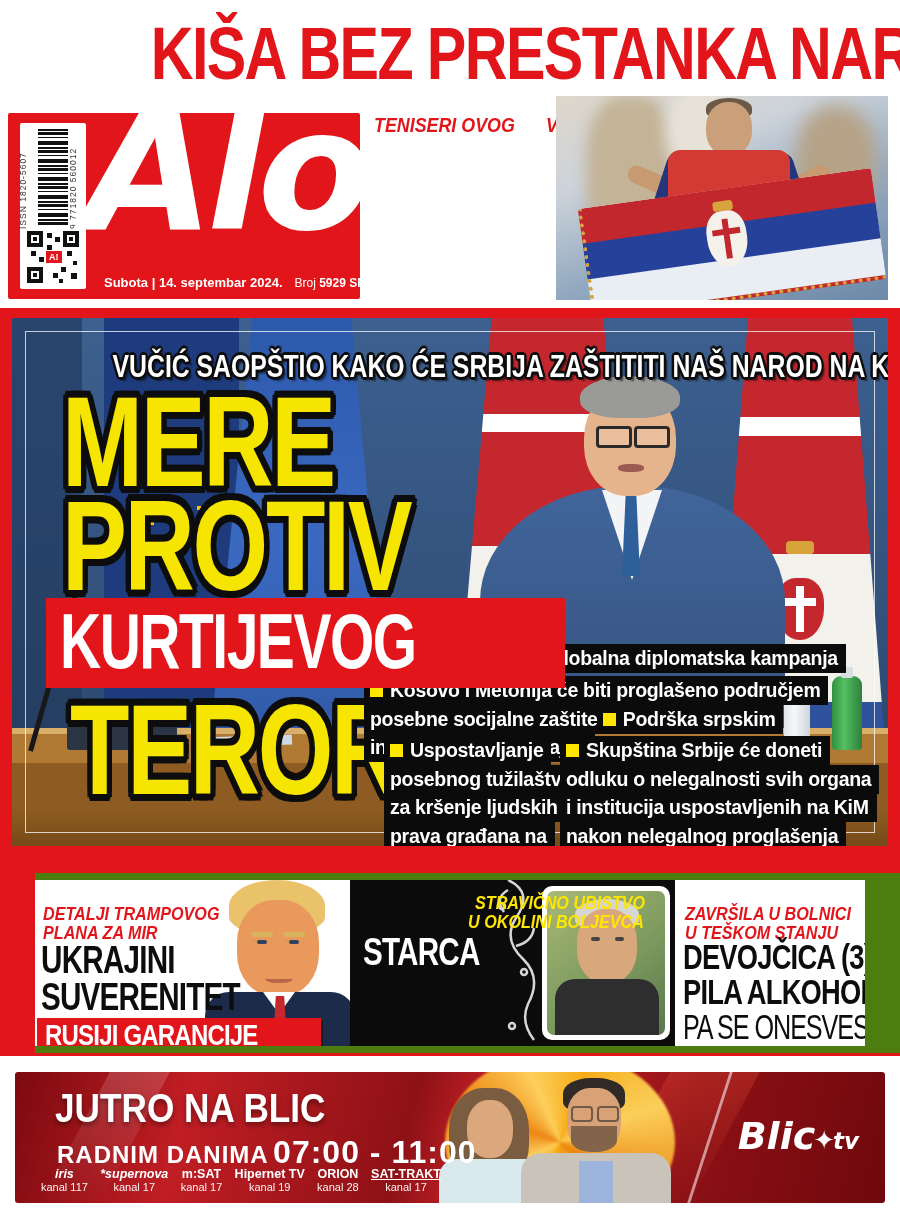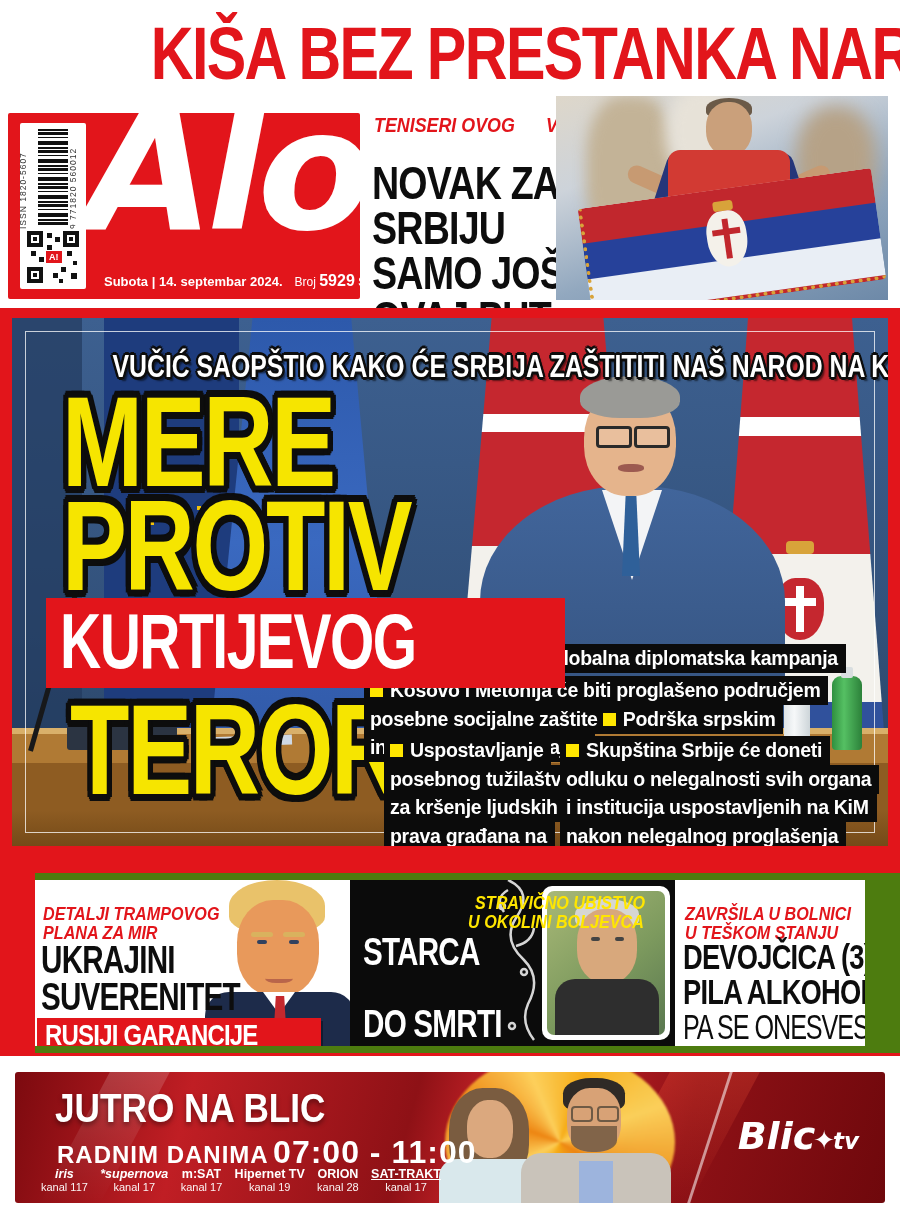--- a/index.html
+++ b/index.html
@@ -21,21 +21,21 @@
      #111 0 2px,#fff 2px 3px,#111 3px 6px,#fff 6px 8px,#111 8px 9px,#fff 9px 12px,#111 12px 16px,#fff 16px 18px);}
   .barcode-num{left:48px;top:6px;width:14px;height:100px;font-size:8.5px;color:#333;writing-mode:vertical-rl;transform:rotate(180deg);letter-spacing:1px;}
   .qr{left:5px;top:106px;width:56px;height:56px;}
   .qr svg{display:block;}
   .qr-badge{left:20px;top:21px;background:#e2151b;color:#fff;font-weight:bold;font-size:9px;padding:1px 3px;border:1px solid #fff;}
   .logo-text{left:76px;top:-26px;font-family:"DejaVu Sans",sans-serif;font-weight:bold;font-style:italic;
     font-size:168px;line-height:168px;color:#fff;letter-spacing:-7px;}
   .issue-strip{left:96px;bottom:9px;width:250px;color:#fff;font-size:12px;display:flex;gap:0 12px;align-items:baseline;white-space:nowrap;}
   .issue-strip .date{font-weight:bold;font-size:13px;}
   .issue-strip .lbl{font-size:12px;}
-  .issue-strip .num{font-weight:bold;font-size:16px;}
+  .issue-strip .num{font-weight:bold;font-size:12px;}
   .issue-strip .pm{font-weight:bold;font-size:12px;}
   
   .tennis-kicker{left:374px;top:4px;color:#e2151b;font-weight:bold;font-style:italic;font-size:21px;line-height:21px;}
   .tennis-h{left:372px;top:50px;font-weight:bold;font-size:47px;line-height:45px;letter-spacing:-1px;}
   .tennis-h .cx{transform:scaleX(.8);}
   .novak{left:556px;top:-14px;width:332px;height:204px;overflow:hidden;background:
      linear-gradient(160deg,#ded7ca 0%,#cdd3da 30%,#92a8bf 62%,#6d89a8 100%);}
   .nv-blob1{left:30px;top:0;width:90px;height:150px;background:#c3b397;border-radius:40%;filter:blur(7px);}
   .nv-blob2{left:110px;top:-10px;width:70px;height:90px;background:#e7e2d8;border-radius:45%;filter:blur(8px);}
   .nv-blob3{left:240px;top:10px;width:80px;height:110px;background:#b6a287;border-radius:45%;filter:blur(9px);}
@@ -255,26 +255,20 @@
       <div class="abs issue-strip">
         <span class="date">Subota | 14. septembar 2024.</span>
         <span class="nowrap"><span class="lbl">Broj</span> <span class="num">5929</span> <span class="pm">SRBIJA 50 din,</span> </span>
       </div>
     </div>
 
     <div class="abs tennis-kicker">
       <div class="cx" style="transform:scaleX(.85)">TENISERI OVOG</div>
       <div class="cx" style="transform:scaleX(.85)">VIKENDA PROTIV GRČKE</div>
     </div>
-    <div class="abs tennis-h">
-      <div><span class="cx">NOVAK ZA</span></div>
-      <div><span class="cx">SRBIJU</span></div>
-      <div><span class="cx">SAMO JOŠ</span></div>
-      <div><span class="cx">OVAJ PUT</span></div>
-    </div>
 
     <div class="abs novak">
       <div class="abs nv-blob1"></div>
       <div class="abs nv-blob2"></div>
       <div class="abs nv-blob3"></div>
       <div class="abs nv-arm-l"></div>
       <div class="abs nv-arm-r"></div>
       <div class="abs nv-hair"></div>
       <div class="abs nv-head"></div>
       <div class="abs nv-sh-l"></div>
@@ -390,21 +384,20 @@
             <div class="abs m-eye1"></div>
             <div class="abs m-eye2"></div>
             <div class="abs m-shirt"></div>
           </div>
         </div>
         <div class="abs kick-yel ms-kick">
           <div class="cx" style="transform:scaleX(.85)">STRAVIČNO UBISTVO</div>
           <div class="cx" style="transform:scaleX(.85)">U OKOLINI BOLJEVCA</div>
         </div>
         <div class="abs bh ms-h ms-h1"><span class="cx">STARCA</span></div>
-        <div class="abs bh ms-h ms-h3"><span class="cx">DO SMRTI</span></div>
       </div>
 
       <div class="abs panel p-right">
         <div class="abs kick-red rs-kick">
           <div class="cx" style="transform:scaleX(.85)">ZAVRŠILA U BOLNICI</div>
           <div class="cx" style="transform:scaleX(.85)">U TEŠKOM STANJU</div>
         </div>
         <div class="abs bh rs-h rs-h1"><span class="cx">DEVOJČICA (3)</span></div>
         <div class="abs bh rs-h rs-h2"><span class="cx">PILA ALKOHOL</span></div>
         <div class="abs bh rs-h rs-h3"><span class="cx">PA SE ONESVESTILA</span></div>

